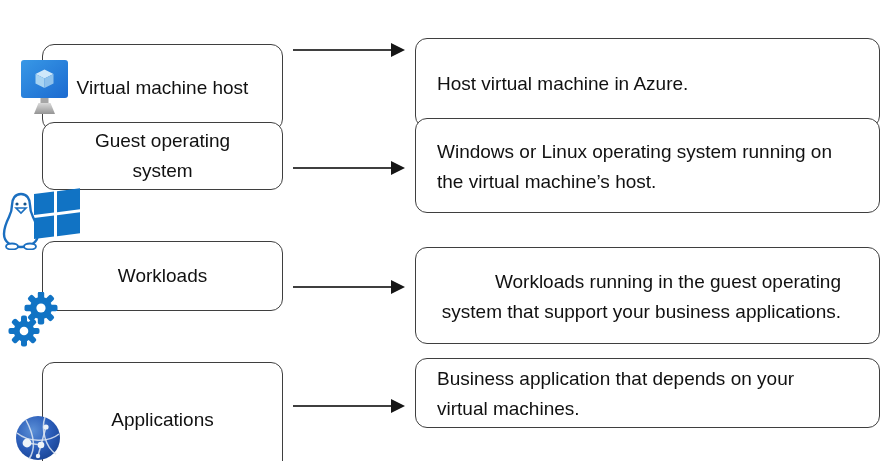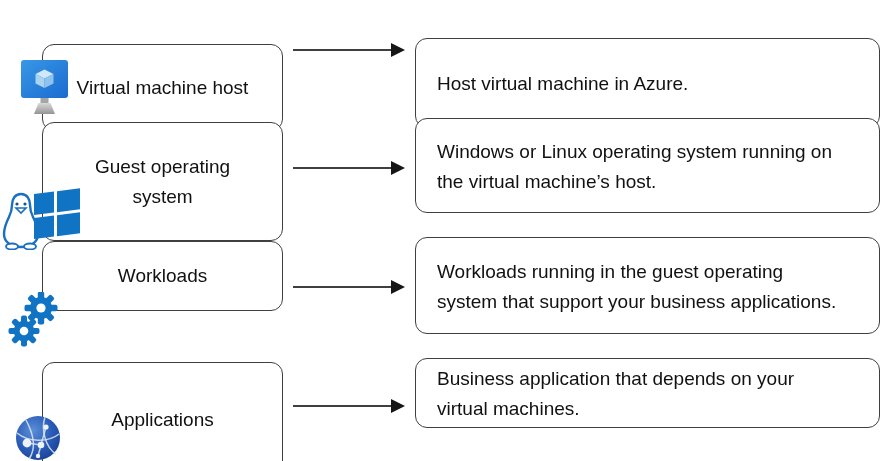--- a/index.html
+++ b/index.html
@@ -30,26 +30,26 @@
     text-align: center;
     padding: 0 30px;
   }
   .desc-box {
     left: 415px;
     width: 465px;
     text-align: left;
     padding: 2px 38px 0 21px;
   }
   .lb1 { top: 8px;   height: 87px; margin-top: 36px; }
-  .lb2 { top: 122px; height: 119px; justify-content: flex-end; }
+  .lb2 { top: 122px; height: 68px; justify-content: flex-end; }
   .lb3 { top: 241px; height: 70px; }
   .lb4 { top: 362px; height: 116px; }
   .db1 { top: 22px;   height: 90px; margin-top: 16px; }
   .db2 { top: 118px; height: 95px; }
-  .db3 { top: 237px; height: 97px; }
+  .db3 { top: 247px; height: 97px; text-align: right; }
   .db4 { top: 358px; height: 70px; }
   .arrow {
     position: absolute;
     left: 293px;
     width: 98px;
     height: 2px;
     background: #3f3f3f;
   }
   .arrow::after {
     content: "";

